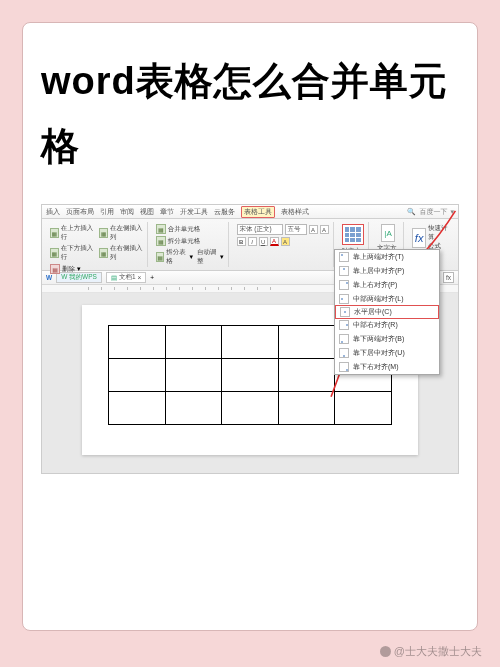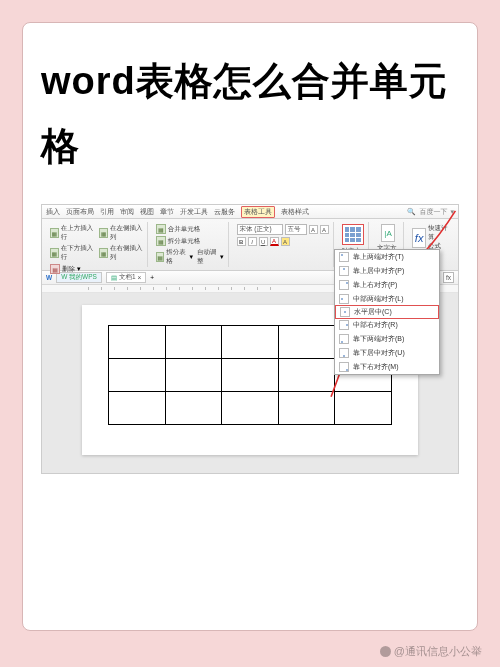--- a/index.html
+++ b/index.html
@@ -393,13 +393,13 @@
           <marker id="ah" markerWidth="6" markerHeight="6" refX="5" refY="3" orient="auto">
             <path d="M0,0 L6,3 L0,6 Z" fill="#e03030"></path>
           </marker>
         </defs>
       <path d="M 400 28 C 380 60, 360 80, 336 98" stroke="#e03030" stroke-width="1.5" fill="none" marker-end="url(#ah)"></path>
       <path d="M 285 200 C 300 160, 310 130, 320 112" stroke="#e03030" stroke-width="1.5" fill="none" marker-end="url(#ah)"></path>
     </svg>
   </div>
 </div>
 
-<div class="watermark"><span class="wm-logo"></span><span>@通讯信息小公举</span></div>
+<div class="watermark"><span class="wm-logo"></span><span>@士大夫撒士大夫</span></div>
 
 </body></html>

